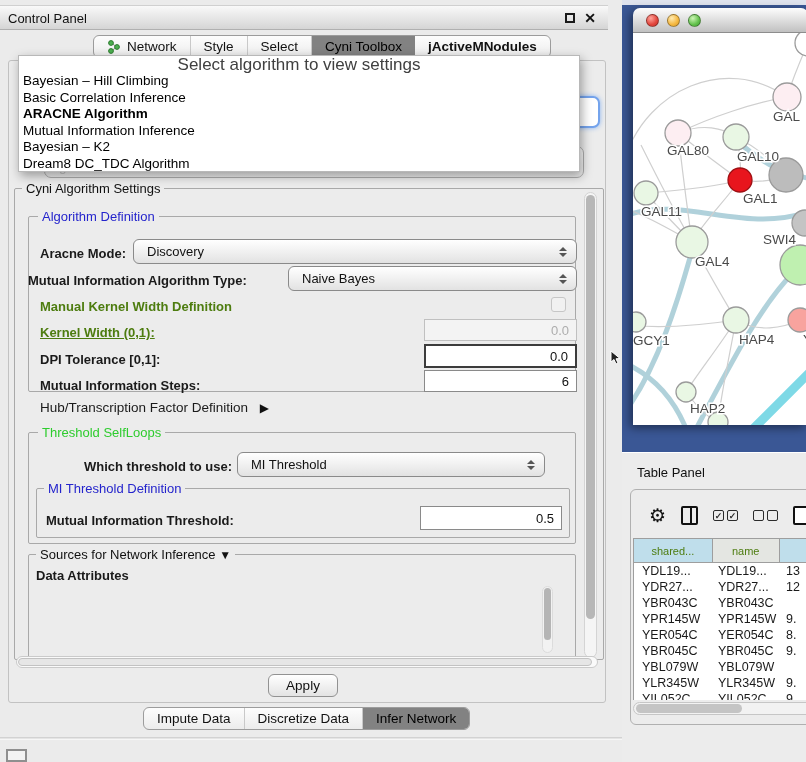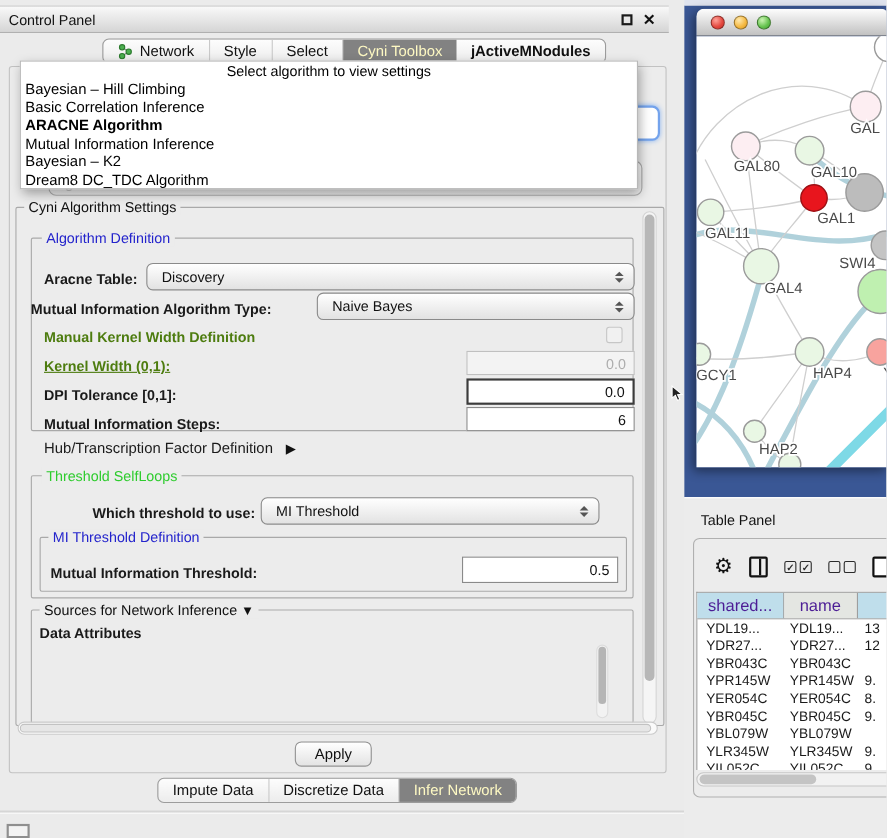--- a/index.html
+++ b/index.html
@@ -13,35 +13,35 @@
   .cp-title { position:absolute; left:8px; top:5px; font-size:13px; color:#111; }
   .win-btns { position:absolute; right:12px; top:5px; display:flex; gap:9px; align-items:center; }
   .restore-glyph { width:10px; height:10px; border:2px solid #1a1a1a; background:transparent; }
   .close-glyph { font-size:14px; font-weight:bold; color:#111; line-height:14px; }
 
   .tabbar { position:absolute; left:93px; top:35px; height:23px; display:flex; border:1px solid #9c9c9c;
     border-radius:6px; background:linear-gradient(#fdfdfd,#ececec); overflow:hidden; z-index:1; }
   .tab { padding:0 13px; display:flex; align-items:center; gap:6px; font-size:13.5px; color:#111;
     border-right:1px solid #c9c9c9; white-space:nowrap; }
   .tab:last-child { border-right:none; }
-  .tab.sel { background:#828282; color:#fef9c3; border-right:none; }
+  .tab.sel { background:#828282; color:#000000; border-right:none; }
   .tab.bold { font-weight:bold; }
 
   .content-frame { position:absolute; left:8px; top:60px; width:598px; height:643px;
     border:1px solid #c2c2c2; border-radius:3px; background:#ececec; }
 
   .bg-combo { position:absolute; left:44px; top:146px; width:540px; height:32px; border:1px solid #aeaeae;
     border-radius:7px; background:linear-gradient(#fafafa,#ebebeb); color:#c3c3c3; font-size:13.5px;
     display:flex; align-items:flex-end; padding:0 0 3px 14px; z-index:2; }
   .focus-combo { position:absolute; left:540px; top:96px; width:60px; height:32px; border-radius:7px;
     background:#fff; border:2px solid #74a3ec; box-shadow:0 0 5px #8ab4f0; z-index:2; }
 
   .popup { position:absolute; left:18px; top:55px; width:562px; height:117px; background:#fff;
     border:1px solid #b8b8b8; box-shadow:2px 4px 10px rgba(0,0,0,.35); z-index:10; }
-  .popup-hint { text-align:center; color:#000000; font-size:13px; height:16px; line-height:16px; margin-top:1px; }
+  .popup-hint { text-align:center; color:#404040; font-size:17px; height:16px; line-height:16px; margin-top:1px; }
   .pitem { font-size:13.5px; color:#000; height:16.5px; line-height:16.5px; padding-left:4px; }
   .pitem.bold { font-weight:bold; }
 
   .group { position:absolute; border:1px solid #a9a9a9; border-radius:2px; }
   .gtitle { position:absolute; background:#ececec; padding:0 4px; font-size:13px; color:#111; white-space:nowrap; z-index:3; }
   .gtitle.blue { color:#2424cc; }
   .gtitle.green { color:#2ecc2e; }
 
   .flabel { position:absolute; font-size:13px; font-weight:bold; color:#1a1a1a; white-space:nowrap; }
   .flabel.dis { color:#4d7c0f; }
@@ -118,21 +118,21 @@
   .split-icon { width:17px; height:19px; border:2px solid #111; border-radius:2px; position:relative; }
   .split-icon i { position:absolute; left:50%; top:0; width:2px; height:100%; background:#111; }
   .boxpair { display:flex; gap:3px; }
   .boxpair b { width:11px; height:11px; border:1.5px solid #2a2a2a; border-radius:2px; font-size:9px;
     line-height:10px; text-align:center; color:#2a2a2a; font-weight:bold; display:block; }
   .file-icon { width:15px; height:19px; border:2px solid #111; border-radius:2px; background:#fff; }
 
   .tp-table { position:absolute; left:2px; top:48px; width:190px; background:#fff;
     border-top:1px solid #9e9e9e; border-left:1px solid #9e9e9e; }
   .tp-head { display:flex; height:24px; border-bottom:1px solid #9e9e9e; }
-  .th { display:flex; align-items:center; justify-content:center; font-size:15px; color:#4c1d95;
+  .th { display:flex; align-items:center; justify-content:center; font-size:11px; color:#4d7c0f;
     border-right:1px solid #9e9e9e; }
   .th1 { width:80px; background:#bfdeeb; }
   .th2 { width:68px; background:#e4e6e2; }
   .th3 { width:44px; background:#bfdeeb; }
   .tp-body { height:137px; overflow:hidden; }
   .tr { display:flex; height:16px; align-items:center; }
   .td { font-size:12.5px; color:#1a1a1a; padding-left:8px; white-space:nowrap; overflow:hidden; }
   .td1 { width:76px; } .td2 { width:68px; } .td3 { width:40px; }
   .tp-hscroll { position:absolute; left:2px; top:212px; width:184px; height:13px; background:#f2f2f2;
     border:1px solid #c6c6c6; border-radius:7px; }
@@ -194,21 +194,21 @@
     <div class="pitem">Bayesian – K2</div>
     <div class="pitem">Dream8 DC_TDC Algorithm</div>
   </div>
 
   <div class="group" style="left:14px; top:188px; width:590px; height:472px;"></div>
   <span class="gtitle" style="left:22px; top:181px;">Cyni Algorithm Settings</span>
 
   <div class="group" style="left:28px; top:216px; width:548px; height:176px;"></div>
   <span class="gtitle blue" style="left:38px; top:209px;">Algorithm Definition</span>
 
-  <span class="flabel" style="left:40px; top:246px;">Aracne Table:</span>
+  <span class="flabel" style="left:40px; top:246px;">Aracne Mode:</span>
   <div class="combo" style="left:133px; top:239px; width:444px; height:25px;">
     <span>Discovery</span>
     <span class="spin">
         <i class="up"></i>
         <i class="dn"></i>
       </span>
   </div>
 
   <span class="flabel" style="left:28px; top:273px;text-align:center;">Mutual Information Algorithm Type:</span>
   <div class="combo" style="left:288px; top:266px; width:289px; height:25px;">

